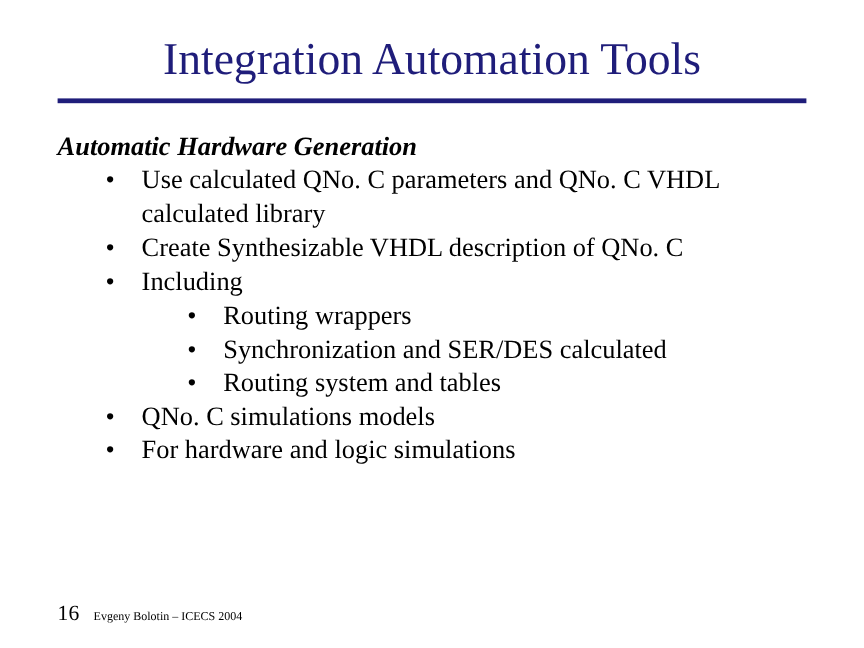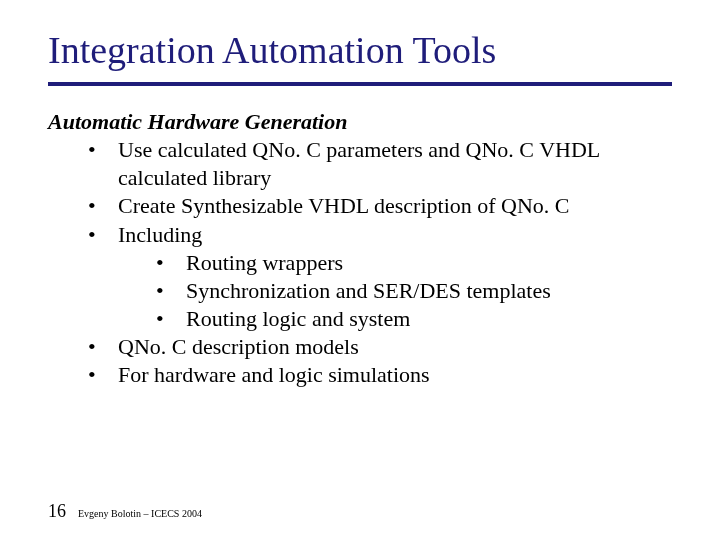--- a/index.html
+++ b/index.html
@@ -16,21 +16,21 @@
       overflow: hidden;
     }
     .slide {
       width: 100%;
       height: 100%;
       padding: 28px 48px 0 48px;
     }
     .title {
       font-size: 38px;
       color: #1f1d7a;
-      text-align: left;
+      text-align: center;
       font-weight: normal;
       margin-bottom: 10px;
     }
     .title-underline {
       height: 4px;
       background: #1f1d7a;
       width: 100%;
       margin-bottom: 22px;
     }
     .content {
@@ -101,31 +101,31 @@
       <span class="bullet-dot">•</span>
       <span class="bullet-text">Including</span>
     </div>
 
     <div class="bullet-l2">
       <span class="bullet-dot">•</span>
       <span class="bullet-text">Routing wrappers</span>
     </div>
     <div class="bullet-l2">
       <span class="bullet-dot">•</span>
-      <span class="bullet-text">Synchronization and SER/DES templates</span>
+      <span class="bullet-text">Synchronization and SER/DES calculated</span>
     </div>
     <div class="bullet-l2">
       <span class="bullet-dot">•</span>
-      <span class="bullet-text">Routing logic and system</span>
+      <span class="bullet-text">Routing system and tables</span>
     </div>
 
 
     <div class="bullet-l1">
       <span class="bullet-dot">•</span>
-      <span class="bullet-text">QNo. C description models</span>
+      <span class="bullet-text">QNo. C simulations models</span>
     </div>
     <div class="bullet-l1">
       <span class="bullet-dot">•</span>
       <span class="bullet-text">For hardware and logic simulations</span>
     </div>
 
   </div>
 
   <div class="footer">
     <span class="page-number">16</span>

